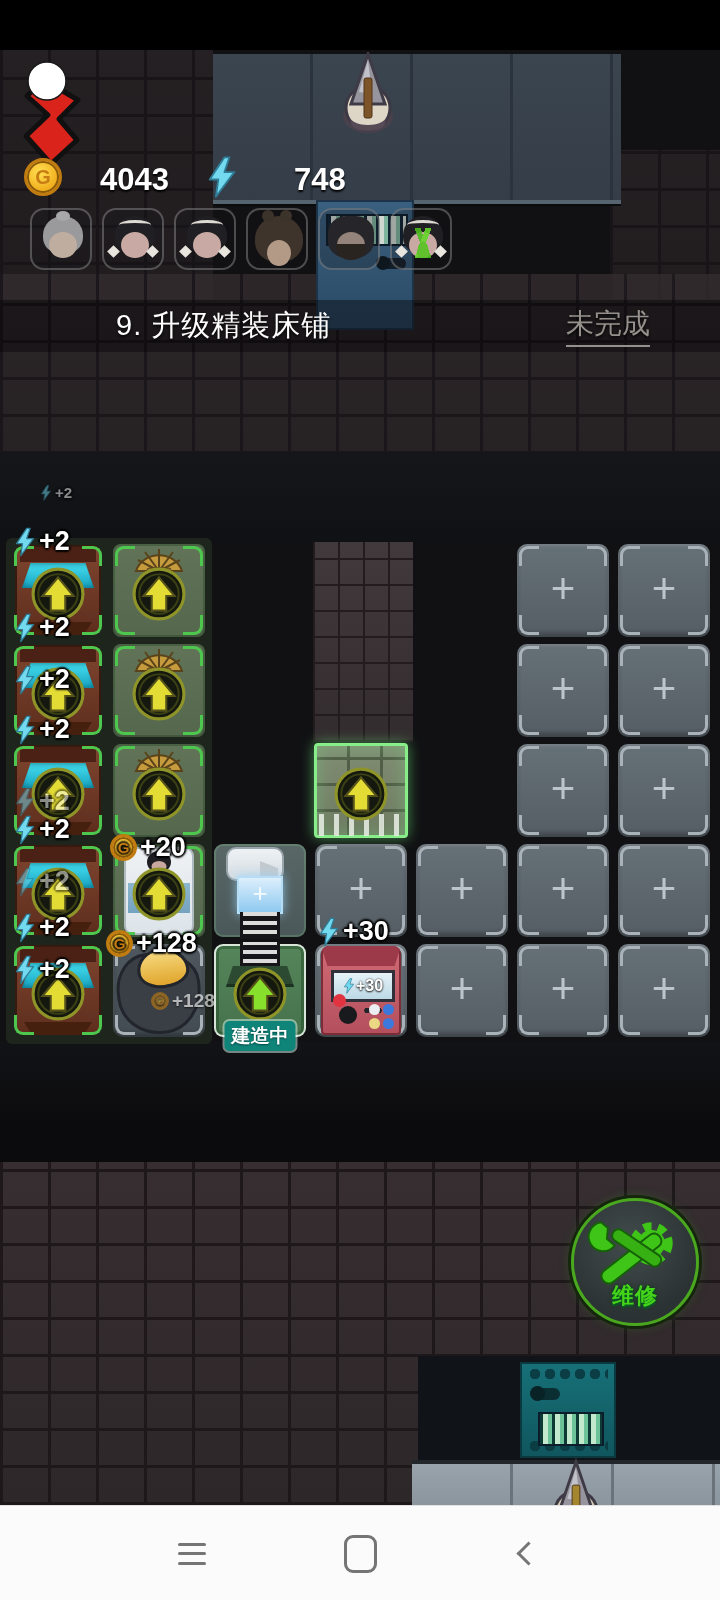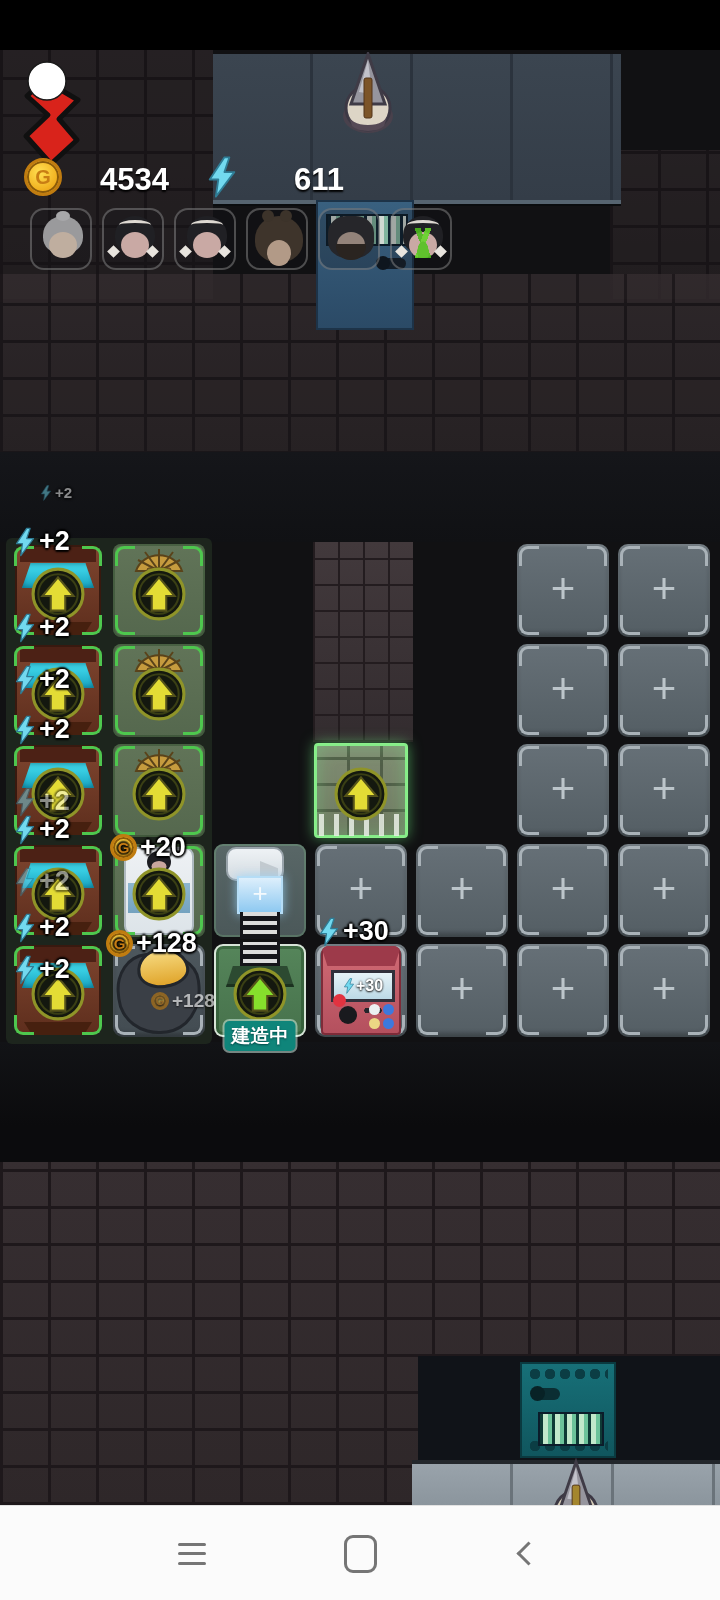--- a/index.html
+++ b/index.html
@@ -188,33 +188,37 @@
     <div id="bluedoor" class="abs">
       <div class="slats"></div>
       <div class="handle"></div>
     </div>
 
     <div id="darkroom1" class="abs"></div>
     <div id="darkband2" class="abs"></div>
 
     <div class="abs" style="left:6px;top:488px;width:206px;height:506px;background:#1d251d;border-radius:6px;z-index:2"></div>
 
+    <div id="questbar" class="abs">
+      <div id="quest-text">9. 升级精装床铺</div>
+      <div id="quest-status">未完成</div>
+    </div>
 
     <svg class="abs" style="left:14px;top:2px;z-index:7" width="72" height="116" viewBox="0 0 72 116">
       <path d="M30 28 L64 48 L45 67 L63 88 L37 112 L12 84 L34 63 L13 44 Z" fill="#d9231b" stroke="#101010" stroke-width="5" stroke-linejoin="round"></path>
       <circle cx="33" cy="29" r="19" fill="#ffffff" stroke="#1a1a1a" stroke-width="1.5"></circle>
     </svg>
     <div class="abs coin" style="left:24px;top:108px;width:38px;height:38px;font-size:20px;z-index:7">
       <span>G</span>
     </div>
-    <div class="abs hud-num" style="left:100px;top:112px">4534</div>
+    <div class="abs hud-num" style="left:100px;top:112px">4043</div>
     <svg class="abs" style="left:206px;top:106px;z-index:7" width="32" height="42" viewBox="0 0 26 34">
       <path d="M15 1 L3 19 h7 L8 33 L23 13 h-8 L19 1 Z" fill="#72d9ef" stroke="#2f7d96" stroke-width="1.5" stroke-linejoin="round"></path>
     </svg>
-    <div class="abs hud-num" style="left:294px;top:112px">611</div>
+    <div class="abs hud-num" style="left:294px;top:112px">748</div>
 
     <div id="avatars">
         <div class="av-frame" style="left: 30px;">
           <div class="av-hair" style="background:#9a9a9c"></div>
           <span class="bun"></span>
           <div class="av-face" style="background:#bfae9f"></div>
         </div>
         <div class="av-frame" style="left: 102px;">
           <div class="av-hair" style="background:#202024"></div>
           <div class="av-band"></div>
@@ -633,20 +637,31 @@
           <span>+128</span>
         </div>
         <div class="flabel " style="left: 318px; top: 866px;">
           <svg width="22" height="30" viewBox="0 0 26 34">
             <path d="M15 1 L3 19 h7 L8 33 L23 13 h-8 L19 1 Z" fill="#72d9ef" stroke="#2f7d96" stroke-width="1.5" stroke-linejoin="round"></path>
           </svg>
           <span>+30</span>
         </div>
       </div>
 
+    <div id="repair" class="abs">
+      <svg width="122" height="122" viewBox="0 0 126 126">
+        <circle cx="80" cy="44" r="16" fill="none" stroke="#3fc418" stroke-width="12" stroke-dasharray="7.5 6"></circle>
+        <circle cx="80" cy="44" r="14" fill="#3fc418"></circle>
+        <circle cx="80" cy="44" r="6" fill="#2a3430"></circle>
+        <rect x="22" y="52" width="74" height="15" rx="7" transform="rotate(-38 59 59)" fill="#3fc418" stroke="#156008" stroke-width="2"></rect>
+        <path d="M28 22 a15 15 0 1 0 14 24 l-8 -7 1 -11 z" fill="#3fc418" stroke="#156008" stroke-width="2"></path>
+        <rect x="36" y="42" width="58" height="13" rx="6" transform="rotate(34 65 48)" fill="#36b012" stroke="#156008" stroke-width="2"></rect>
+      </svg>
+      <div id="repair-label">维修</div>
+    </div>
 
     <div id="botdark" class="abs"></div>
     <div id="tealdoor" class="abs">
       <div class="rivets" style="top:3px"></div>
       <div class="rivets" style="bottom:3px"></div>
       <div class="handle"></div>
       <div class="slats"></div>
     </div>
     <div id="botroom" class="abs"></div>
     <svg class="abs" style="left:536px;top:1408px" width="80" height="60" viewBox="0 0 80 62">

